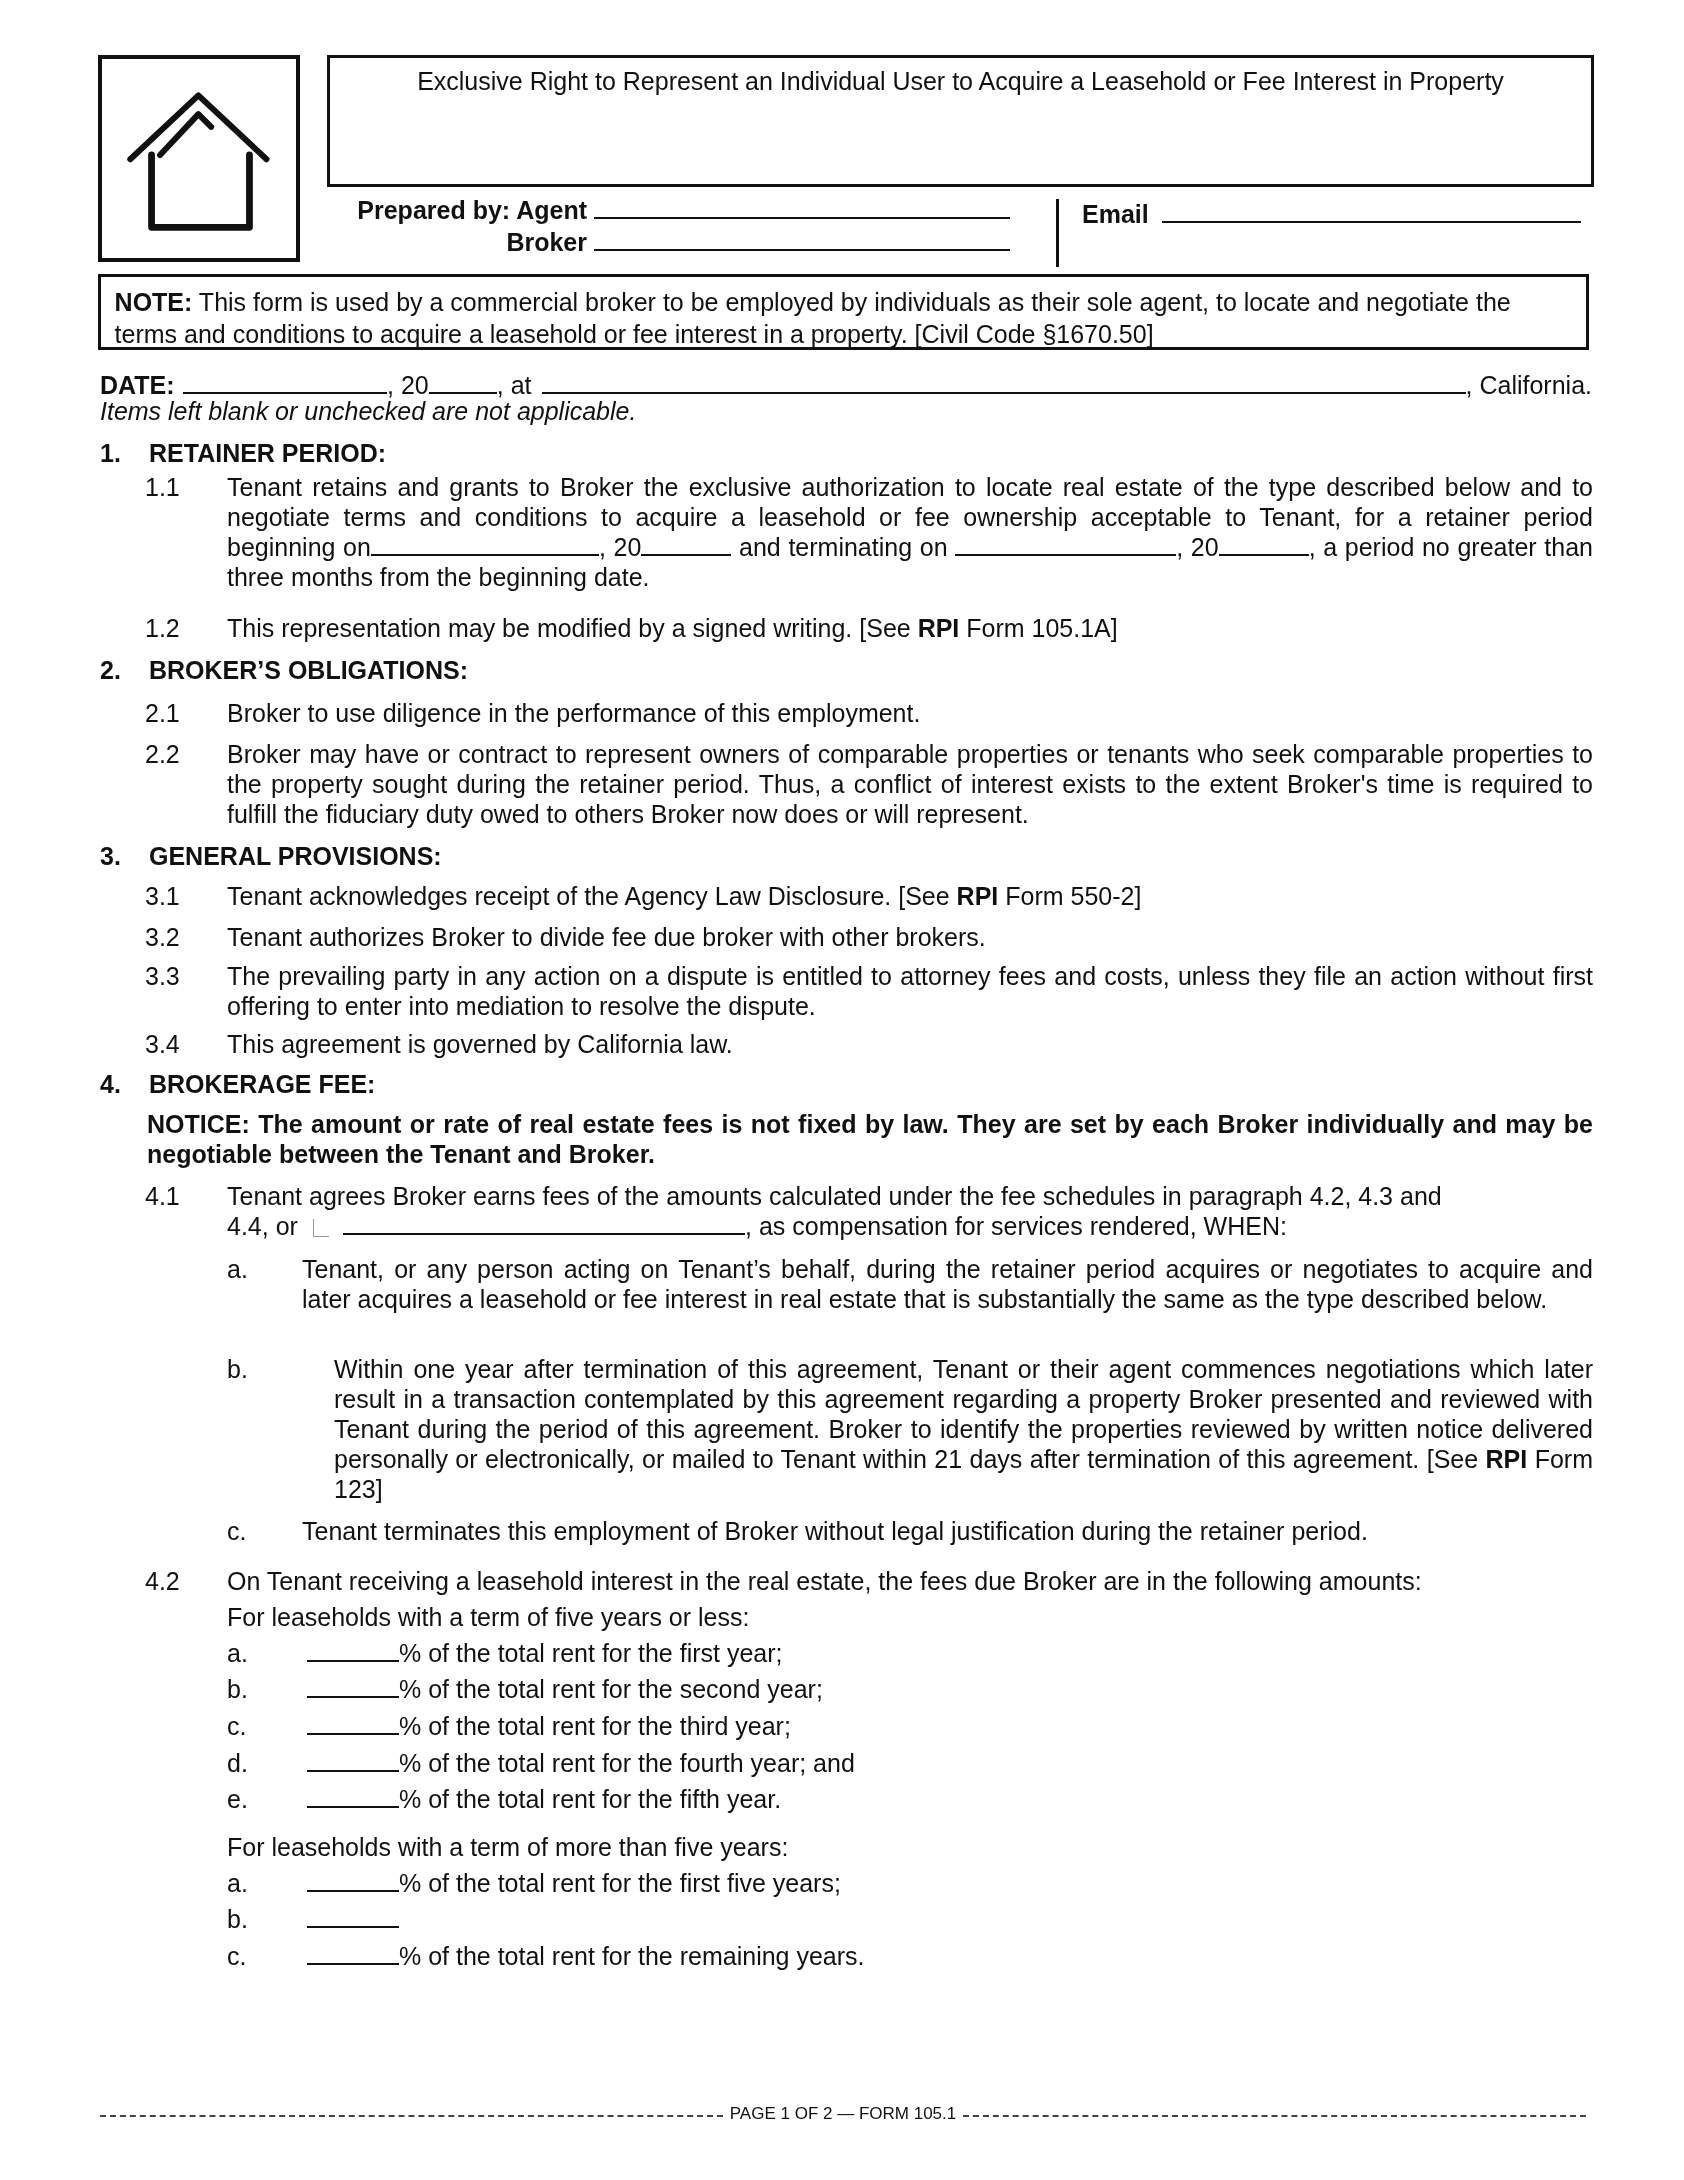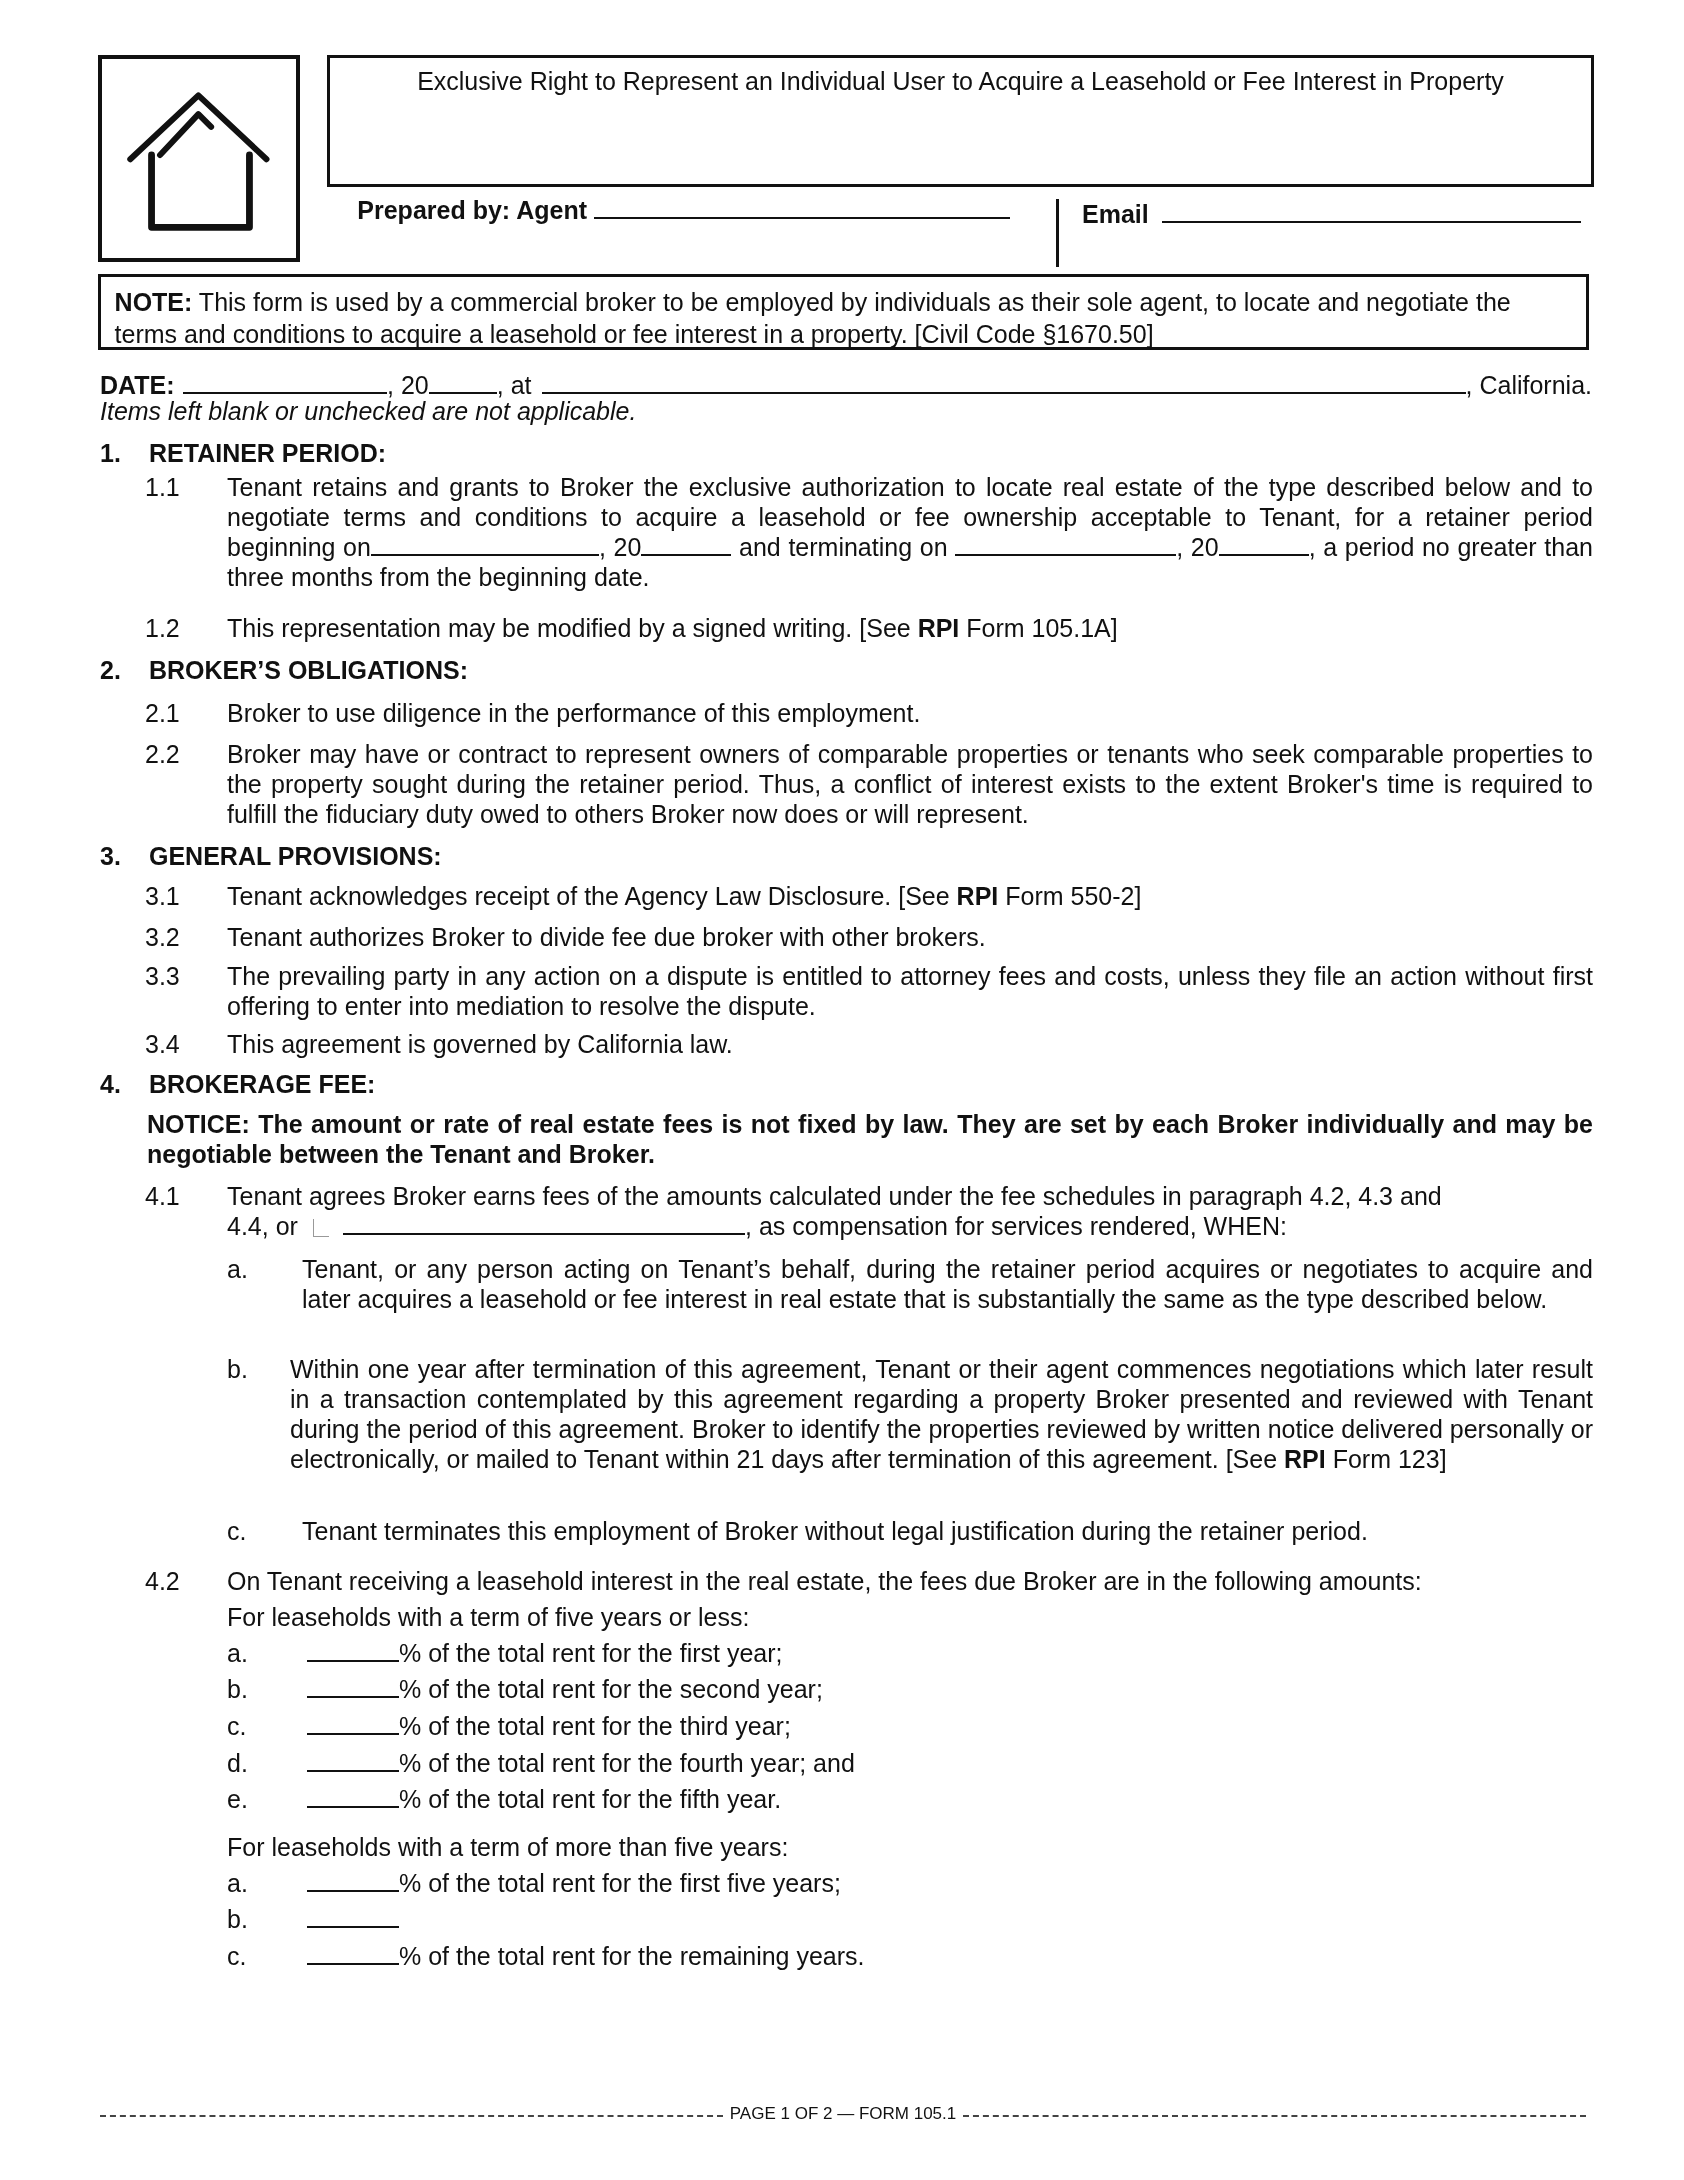--- a/index.html
+++ b/index.html
@@ -24,21 +24,21 @@
   .date-line { left: 100px; top: 370px; width: 1492px; font-size: 25px; display: flex; align-items: baseline; }
   .date-line b { font-weight: bold; }
   .italic-note { left: 100px; top: 397px; font-style: italic; font-size: 25px; }
   .sec { left: 100px; font-weight: bold; font-size: 25px; }
   .sec .num { display: inline-block; width: 49px; }
   .para { left: 145px; width: 1448px; font-size: 25px; line-height: 30px; }
   .para .pn { position: absolute; left: 0; top: 0; }
   .para .pt { margin-left: 82px; text-align: justify; }
   .sub { left: 227px; width: 1366px; font-size: 25px; line-height: 30px; }
   .sub .sl { position: absolute; left: 0; top: 0; }
-  .sub .st { margin-left: 63px; text-align: justify; }
+  .sub .st { margin-left: 107px; text-align: justify; }
   .notice { left: 147px; width: 1446px; font-weight: bold; font-size: 25px; line-height: 30px; text-align: justify; }
   .pct { left: 227px; font-size: 25px; display: flex; align-items: baseline; }
   .pct .pl { display: inline-block; width: 80px; }
   .pct .blank { display: inline-block; width: 92px; border-bottom: 2.6px solid #111; height: 20.4px; }
   .checkbox { display: inline-block; width: 15.3px; height: 17px; border-left: 1.7px solid #999; border-bottom: 1.7px solid #999; margin: 0 13.6px 0 15.3px; vertical-align: -1.7px; }
   .footer { left: 100px; top: 2104px; width: 1486px; display: flex; align-items: center; font-size: 17px; }
   .footer .dash { flex: 1; border-top: 2.6px dashed #444; height: 0; margin-top: 3.4px; }
   .footer .ft { padding: 0 6.8px; }
 </style>
 </head>
@@ -54,20 +54,24 @@
 
 <div class="abs title-box">
   <div class="t2">Exclusive Right to Represent an Individual User to Acquire a Leasehold or Fee Interest in Property</div>
 </div>
 
 <div class="abs prep">
   <div class="row">
     <span class="lbl">Prepared by: Agent</span>
     <span class="uline" style="width:416px"></span>
   </div>
+  <div class="row">
+    <span class="lbl">Broker</span>
+    <span class="uline" style="width:416px"></span>
+  </div>
 </div>
 
 <div class="abs vsep"></div>
 
 <div class="abs contact">
   <div class="row">
     <span class="lbl">Email</span>
     <span class="uline" style="width:419px;margin-left:12px"></span>
   </div>
 </div>

